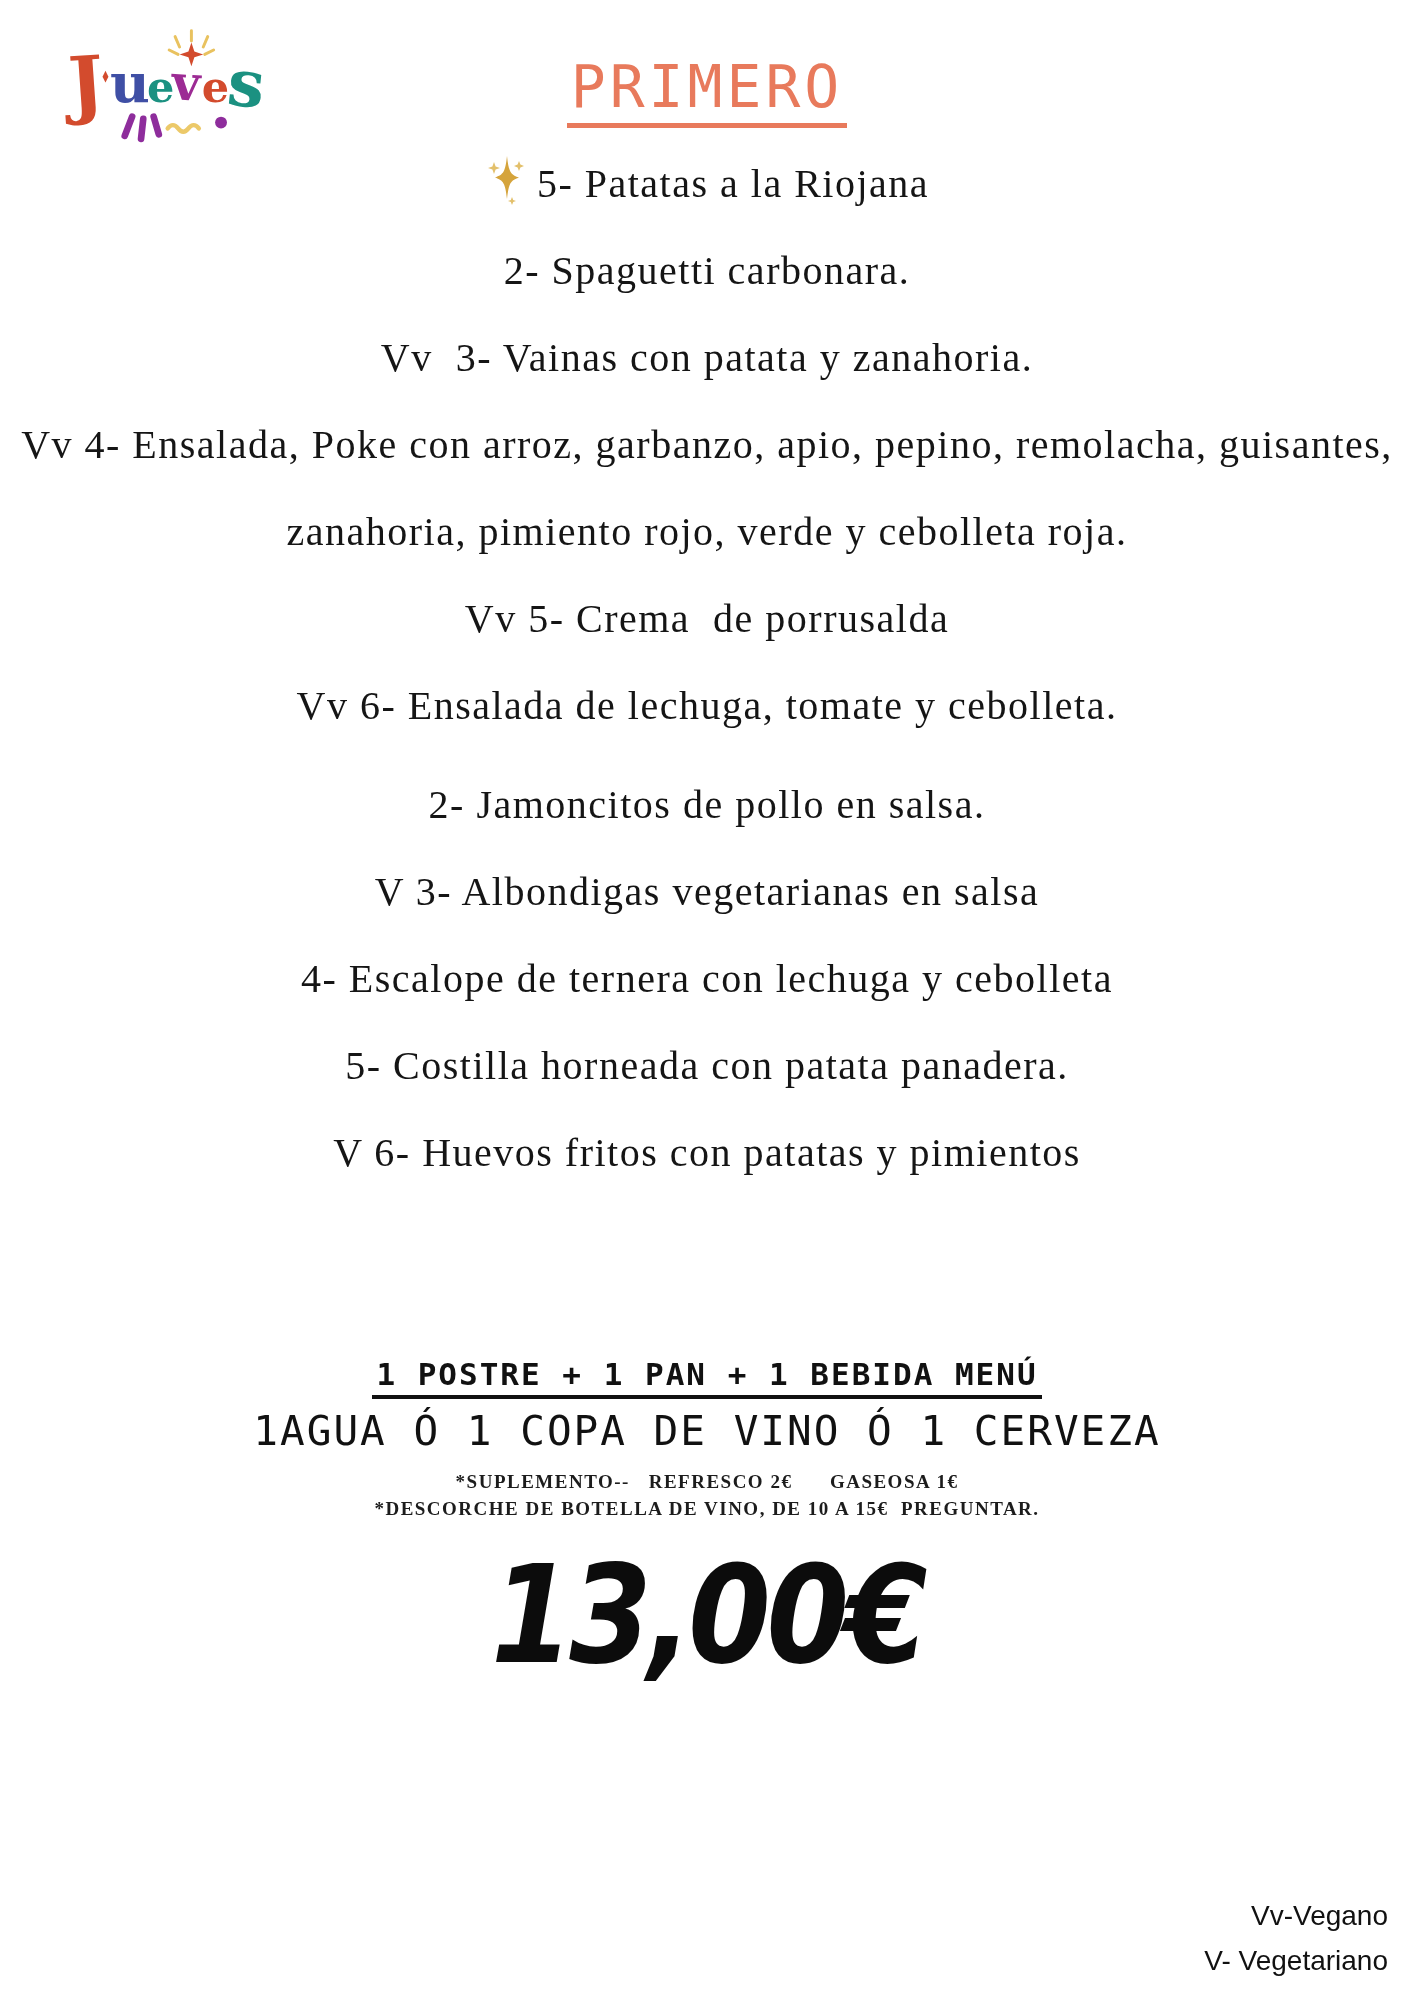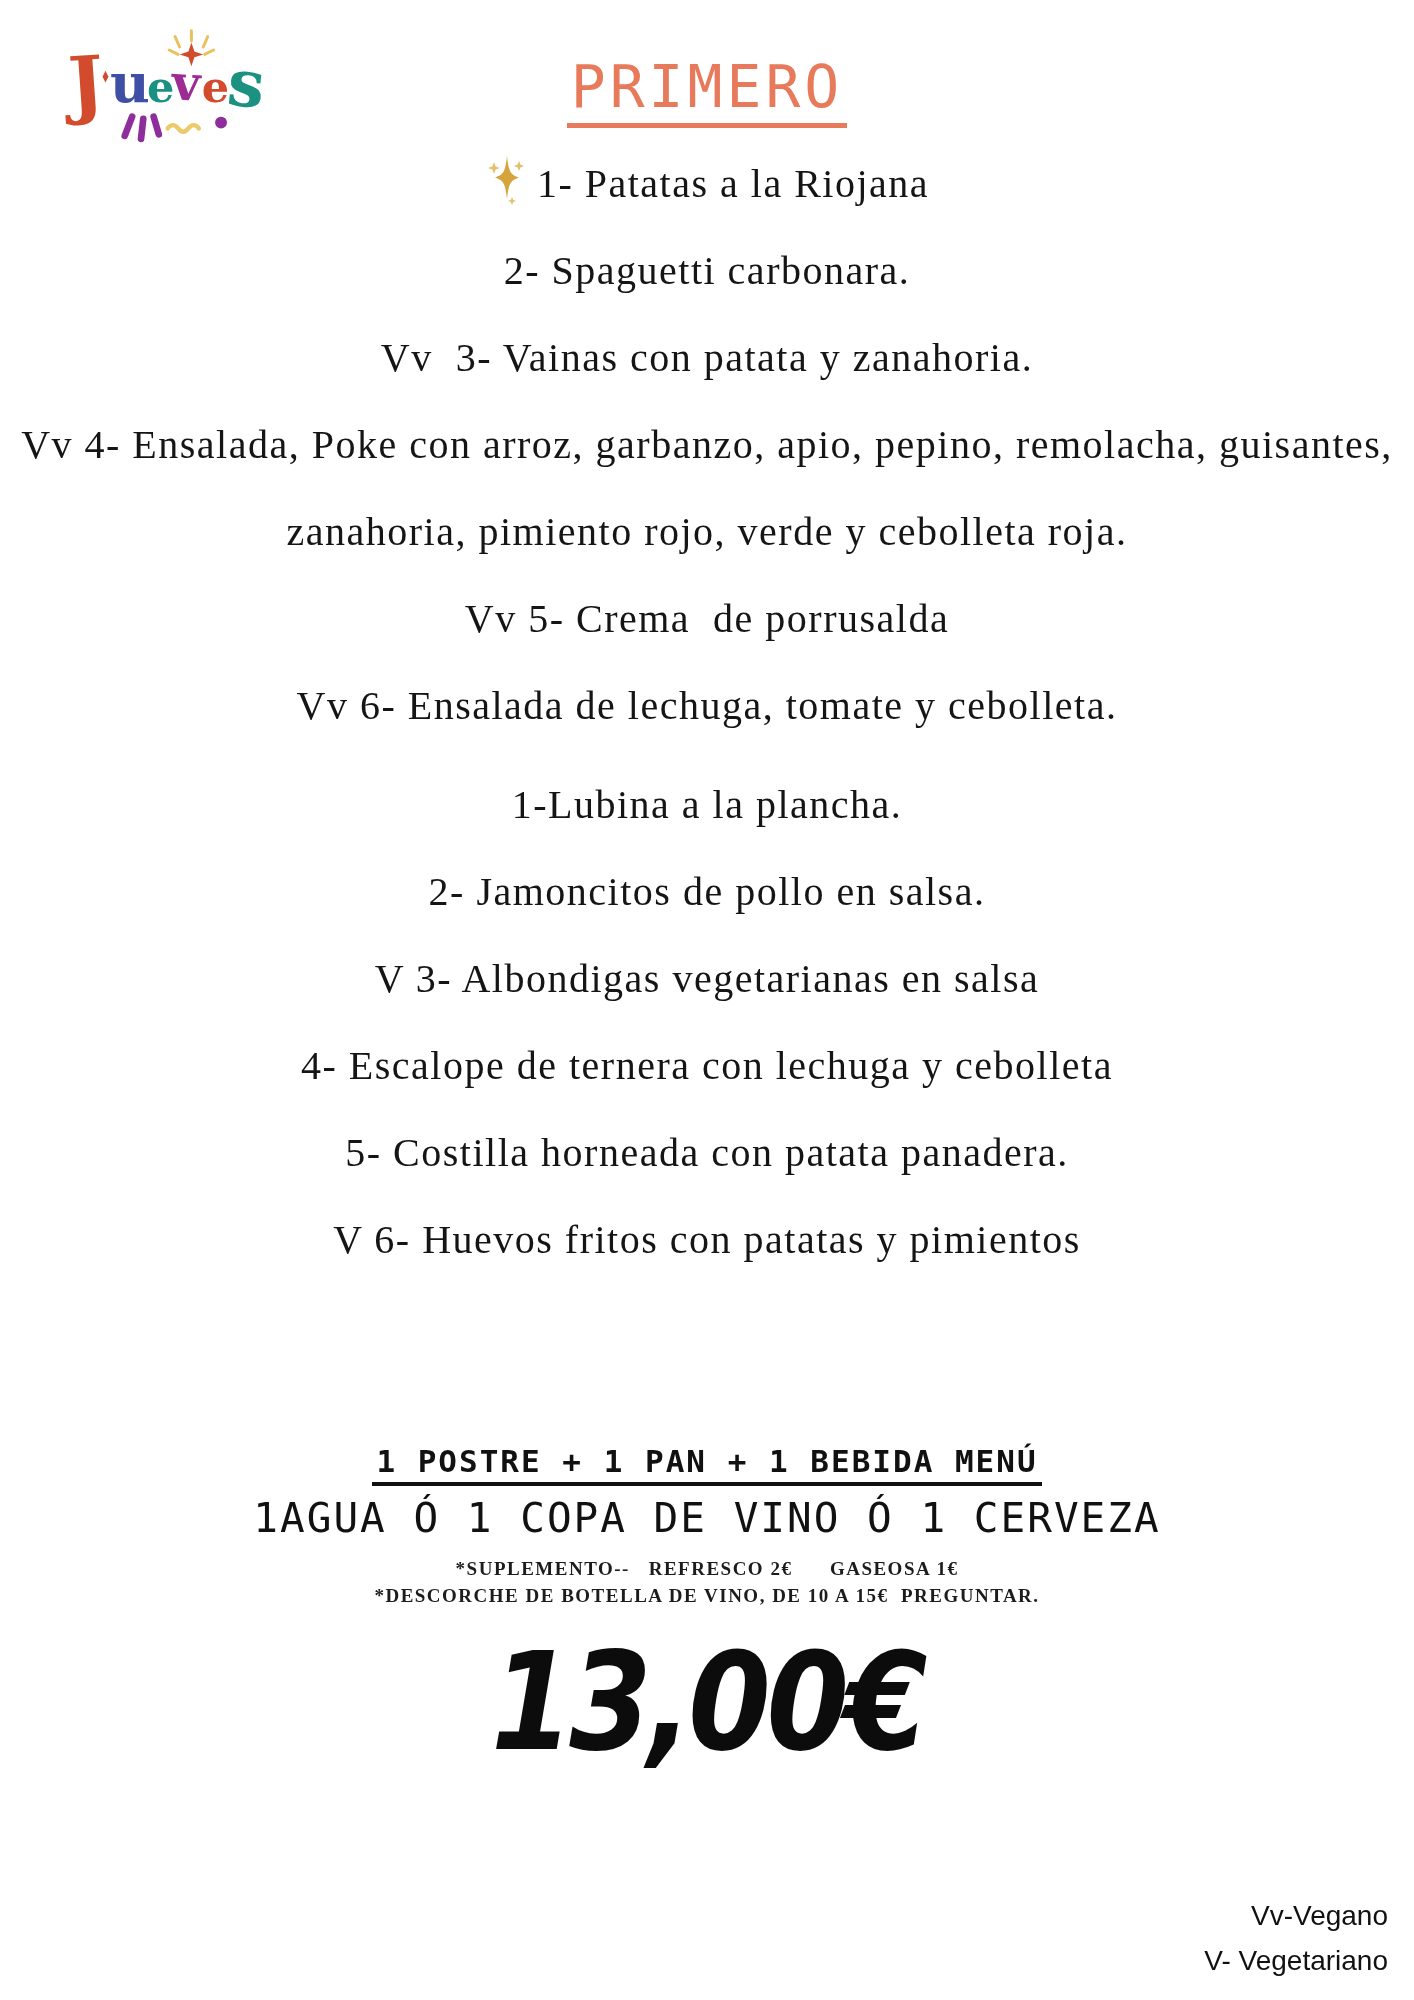--- a/index.html
+++ b/index.html
@@ -146,31 +146,30 @@
     <h1 class="section-title primero-title">
       <span class="title-inner">PRIMERO</span>
     </h1>
 
     <div class="menu-list">
       <div class="menu-item"><span class="sparkle-icon"><svg viewBox="0 0 44 52">
               <path d="M22 1 C23.8 17 25.5 19.5 34 22.5 C25.5 25.5 23.8 28 22 44 C20.2 28 18.5 25.5 10 22.5 C18.5 19.5 20.2 17 22 1 Z" fill="#d5a43c"></path>
               <path d="M9 7 L10.6 11.4 L15 13 L10.6 14.6 L9 19 L7.4 14.6 L3 13 L7.4 11.4 Z" fill="#e3c06b"></path>
               <path d="M34 6 L35.4 9.6 L39 11 L35.4 12.4 L34 16 L32.6 12.4 L29 11 L32.6 9.6 Z" fill="#e3c06b"></path>
               <path d="M27 42 L28.2 45 L31 46 L28.2 47 L27 50 L25.8 47 L23 46 L25.8 45 Z" fill="#e3c06b"></path>
-            </svg></span><span>1- Patatas a la Riojana</span></div>
+            </svg></span><span>5- Patatas a la Riojana</span></div>
       <div class="menu-item"><span>2- Spaguetti carbonara.</span></div>
       <div class="menu-item"><span>Vv  3- Vainas con patata y zanahoria.</span></div>
       <div class="menu-item"><span>Vv 4- Ensalada, Poke con arroz, garbanzo, apio, pepino, remolacha, guisantes, zanahoria, pimiento rojo, verde y cebolleta roja.</span></div>
       <div class="menu-item"><span>Vv 5- Crema  de porrusalda</span></div>
       <div class="menu-item"><span>Vv 6- Ensalada de lechuga, tomate y cebolleta.</span></div>
     </div>
 
 
     <div class="menu-list">
-      <div class="menu-item"><span>1-Lubina a la plancha.</span></div>
       <div class="menu-item"><span>2- Jamoncitos de pollo en salsa.</span></div>
       <div class="menu-item"><span>V 3- Albondigas vegetarianas en salsa</span></div>
       <div class="menu-item"><span>4- Escalope de ternera con lechuga y cebolleta</span></div>
       <div class="menu-item"><span>5- Costilla horneada con patata panadera.</span></div>
       <div class="menu-item"><span>V 6- Huevos fritos con patatas y pimientos</span></div>
     </div>
 
     <div class="footer">
       <div class="menu-line">
         <span class="menu-line-inner">1 POSTRE + 1 PAN + 1 BEBIDA MENÚ</span>

